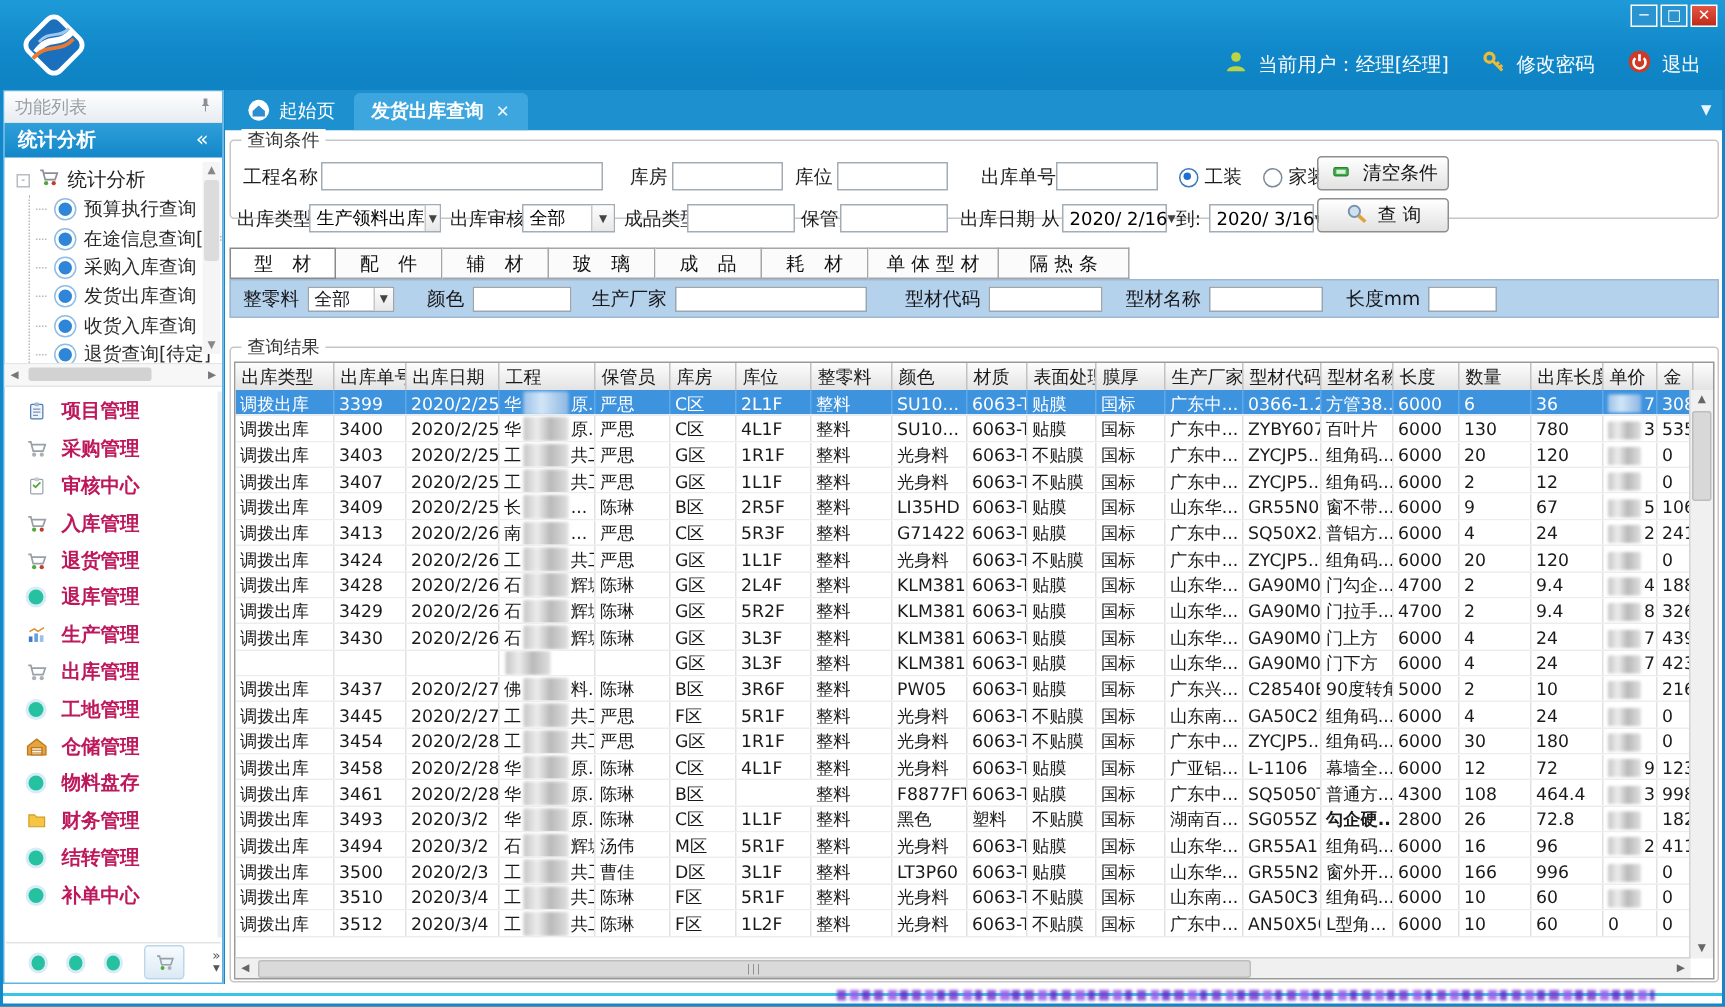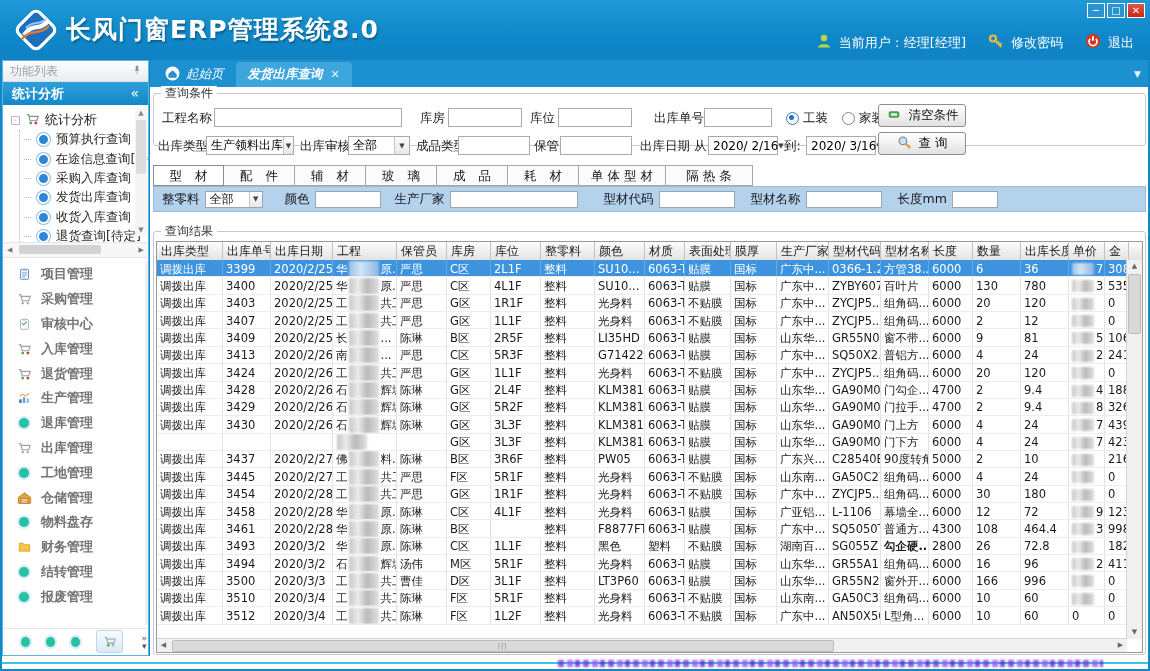--- a/index.html
+++ b/index.html
@@ -40,35 +40,35 @@
   .tree-vscroll{position:absolute;right:1px;top:3px;width:12px;height:128px;background:#f5f5f5;}
   .tree-vscroll .ar{height:11px;font-size:7px;color:#888;text-align:center;line-height:11px;}
   .tree-vscroll .thumb{position:absolute;left:1px;right:1px;top:12px;height:54px;background:#dcdcdc;border-radius:2px;}
   .tree-vscroll .ar.dn{position:absolute;bottom:0;left:0;right:0;}
   .tree-hscroll{position:relative;height:14px;background:#f7f7f7;border-bottom:1px solid #e2e6ea;}
   .tree-hscroll .ar{position:absolute;top:1px;font-size:7px;color:#777;line-height:12px;}
   .tree-hscroll .ar.l{left:4px;} .tree-hscroll .ar.r{right:4px;}
   .tree-hscroll .thumb{position:absolute;left:16px;top:2px;width:82px;height:9px;background:#d2d2d2;border-radius:2px;}
   .modules{position:absolute;top:197px;left:0;right:3px;bottom:27px;padding-top:4px;overflow:hidden;}
   .mod-item{height:24.8px;display:flex;align-items:center;gap:9px;padding-left:13px;
-            font-size:13px;font-weight:bold;color:#737373;white-space:nowrap;}
+            font-size:13px;font-weight:bold;color:#be185d;white-space:nowrap;}
   .mod-item .mico{width:16px;height:16px;flex:none;display:flex;align-items:center;justify-content:center;}
   .gdot{width:10px;height:10px;border-radius:50%;background:#26c2a0;box-shadow:0 0 0 2px #d7ecf8;}
   .mod-vscroll{position:absolute;right:0px;top:200px;width:3px;bottom:30px;background:#eceff2;}
   .side-bottom{position:absolute;bottom:1px;left:1px;right:1px;height:25px;border-top:1px solid #e4e4e4;
                display:flex;align-items:center;gap:16px;padding-left:17px;background:#fff;}
   .side-bottom .cartbtn{width:28px;height:21px;border:1px solid #bcd6ea;border-radius:3px;
                background:linear-gradient(#f6fbff,#dceaf5);display:flex;align-items:center;justify-content:center;}
   .side-bottom .more{margin-left:2px;color:#555;font-size:9px;line-height:8px;text-align:center;}
   
   .main{position:absolute;left:150px;top:60px;right:2px;height:596px;background:#fff;}
   .tabbar{position:absolute;top:0;left:0;right:0;height:27px;background:#1d90d0;display:flex;
           align-items:flex-end;padding-left:3px;}
   .tab{height:25px;display:flex;align-items:center;gap:6px;padding:0 12px;color:#fff;font-size:12.5px;
-       border-radius:4px 4px 0 0;white-space:nowrap;font-style:italic;}
+       border-radius:4px 4px 0 0;white-space:nowrap;}
   .tab.active{background:#3ea6de;font-weight:bold;}
   .tab .x{font-size:11px;font-weight:normal;opacity:.9;margin-left:2px;}
   .tab-overflow{position:absolute;right:7px;top:9px;color:#eaf6fd;font-size:9px;}
   .content{position:absolute;top:27px;left:0;right:0;bottom:0;background:#fff;}
   .gbox{position:absolute;border:1px solid #c6c6c6;border-radius:3px;background:#fff;box-sizing:border-box;}
   .legend{position:absolute;top:-8px;left:7px;background:#fff;padding:0 4px;font-size:12px;color:#333;line-height:14px;}
   .querybox{left:3px;top:6px;width:993px;height:53px;}
   .q-label{position:absolute;font-size:12.5px;color:#1c1c1c;white-space:nowrap;}
   .q-input{position:absolute;height:19px;border:1px solid #a4adb5;background:#fff;box-sizing:border-box;
            font-size:12px;padding:0 3px;font-family:inherit;}
@@ -138,21 +138,20 @@
     <div class="logo">
       <svg viewBox="0 0 48 48" width="48" height="48">
         <g transform="rotate(45 24 24)">
             <rect x="9" y="9" width="30" height="30" rx="6" fill="#1a70bd" stroke="#fff" stroke-width="3.2"></rect>
           </g>
         <path d="M12 29c9-13 15-3 24-14" stroke="#fff" stroke-width="4.4" fill="none"></path>
         <path d="M10 33c9-11 18-3 27-13" stroke="#e8792e" stroke-width="2.4" fill="none"></path>
         <path d="M14 22c7-8 13-2 20-9" stroke="#9cc8ee" stroke-width="2" fill="none"></path>
       </svg>
     </div>
-    <div class="apptitle">长风门窗ERP管理系统8.0</div>
     <div class="winbtns">
       <div class="wbtn">─</div>
       <div class="wbtn">□</div>
       <div class="wbtn close">✕</div>
     </div>
     <div class="userbar">
       <span><svg viewBox="0 0 16 16" width="16" height="16">
             <circle cx="8" cy="5" r="3.2" fill="#b9d546"></circle>
             <path d="M2 14.5c0-4.5 12-4.5 12 0z" fill="#b9d546"></path>
           </svg></span>
@@ -277,37 +276,37 @@
             <svg viewBox="0 0 16 16" width="15" height="14">
               <path d="M1.5 3h2l1.8 7h7.5l1.7-5H4.3" fill="none" stroke="#9aa0a8" stroke-width="1.3"></path>
               <circle cx="6" cy="12.7" r="1.6" fill="#54a83a"></circle>
               <circle cx="11.8" cy="12.7" r="1.6" fill="#c23b2e"></circle>
             </svg>
           </span>
           <span>退货管理</span>
         </div>
         <div class="mod-item">
           <span class="mico">
+            <span class="gdot"></span>
+          </span>
+          <span>退库管理</span>
+        </div>
+        <div class="mod-item">
+          <span class="mico">
             <svg viewBox="0 0 16 16" width="15" height="13">
               <rect x="1.5" y="9" width="3" height="4.5" fill="#3c78c8"></rect>
               <rect x="6" y="6.5" width="3" height="7" fill="#6aa0dc"></rect>
               <rect x="10.5" y="8" width="3" height="5.5" fill="#9cc0e8"></rect>
               <path d="M2 5l4-2.2 3 2 5-3" stroke="#e08a2e" stroke-width="1.2" fill="none"></path>
             </svg>
           </span>
           <span>生产管理</span>
         </div>
         <div class="mod-item">
           <span class="mico">
-            <span class="gdot"></span>
-          </span>
-          <span>退库管理</span>
-        </div>
-        <div class="mod-item">
-          <span class="mico">
             <svg viewBox="0 0 16 16" width="15" height="14">
               <path d="M1.5 3h2l1.8 7h7.5l1.7-5H4.3" fill="none" stroke="#9aa0a8" stroke-width="1.3"></path>
               <circle cx="6" cy="12.7" r="1.6" fill="#aab0b8"></circle>
               <circle cx="11.8" cy="12.7" r="1.6" fill="#aab0b8"></circle>
             </svg>
           </span>
           <span>出库管理</span>
         </div>
         <div class="mod-item">
           <span class="mico">
@@ -342,21 +341,21 @@
         <div class="mod-item">
           <span class="mico">
             <span class="gdot"></span>
           </span>
           <span>结转管理</span>
         </div>
         <div class="mod-item">
           <span class="mico">
             <span class="gdot"></span>
           </span>
-          <span>报废管理</span>
+          <span>补单中心</span>
         </div>
       </div>
     <div class="mod-vscroll"></div>
     <div class="side-bottom">
       <span class="gdot"></span>
       <span class="gdot"></span>
       <span class="gdot"></span>
       <span class="cartbtn">
           <svg viewBox="0 0 16 16" width="14" height="13">
             <path d="M1.5 3h2l1.8 7h7.5l1.7-5H4.3" fill="none" stroke="#9aa0a8" stroke-width="1.3"></path>
@@ -597,21 +596,21 @@
                 <div class="td" style="width: 54px;">整料</div>
                 <div class="td" style="width: 50px;">LI35HD</div>
                 <div class="td" style="width: 40px;">6063-T5</div>
                 <div class="td" style="width: 46px;">贴膜</div>
                 <div class="td" style="width: 46px;">国标</div>
                 <div class="td" style="width: 52px;">山东华...</div>
                 <div class="td" style="width: 52px;">GR55N02</div>
                 <div class="td" style="width: 48px;">窗不带...</div>
                 <div class="td" style="width: 44px;">6000</div>
                 <div class="td" style="width: 48px;">9</div>
-                <div class="td" style="width: 48px;">81</div>
+                <div class="td" style="width: 48px;">67</div>
                 <div class="td" style="width: 36px;"><span class="redact price"></span><span>537</span></div>
                 <div class="td" style="width: 24px;">106</div>
               </div>
               <div class="trow">
                 <div class="td" style="width: 66px;">调拨出库</div>
                 <div class="td" style="width: 48px;">3413</div>
                 <div class="td" style="width: 62px;">2020/2/26</div>
                 <div class="td" style="width: 64px;"><span>南</span><span class="redact"></span><span>...</span></div>
                 <div class="td" style="width: 50px;">严思</div>
                 <div class="td" style="width: 44px;">C区</div>
@@ -890,21 +889,21 @@
                 <div class="td" style="width: 48px;">组角码...</div>
                 <div class="td" style="width: 44px;">6000</div>
                 <div class="td" style="width: 48px;">16</div>
                 <div class="td" style="width: 48px;">96</div>
                 <div class="td" style="width: 36px;"><span class="redact price"></span><span>2812</span></div>
                 <div class="td" style="width: 24px;">411</div>
               </div>
               <div class="trow">
                 <div class="td" style="width: 66px;">调拨出库</div>
                 <div class="td" style="width: 48px;">3500</div>
-                <div class="td" style="width: 62px;">2020/3/3</div>
+                <div class="td" style="width: 62px;">2020/2/3</div>
                 <div class="td" style="width: 64px;"><span>工</span><span class="redact"></span><span>共工程</span></div>
                 <div class="td" style="width: 50px;">曹佳</div>
                 <div class="td" style="width: 44px;">D区</div>
                 <div class="td" style="width: 50px;">3L1F</div>
                 <div class="td" style="width: 54px;">整料</div>
                 <div class="td" style="width: 50px;">LT3P60</div>
                 <div class="td" style="width: 40px;">6063-T5</div>
                 <div class="td" style="width: 46px;">贴膜</div>
                 <div class="td" style="width: 46px;">国标</div>
                 <div class="td" style="width: 52px;">山东华...</div>

